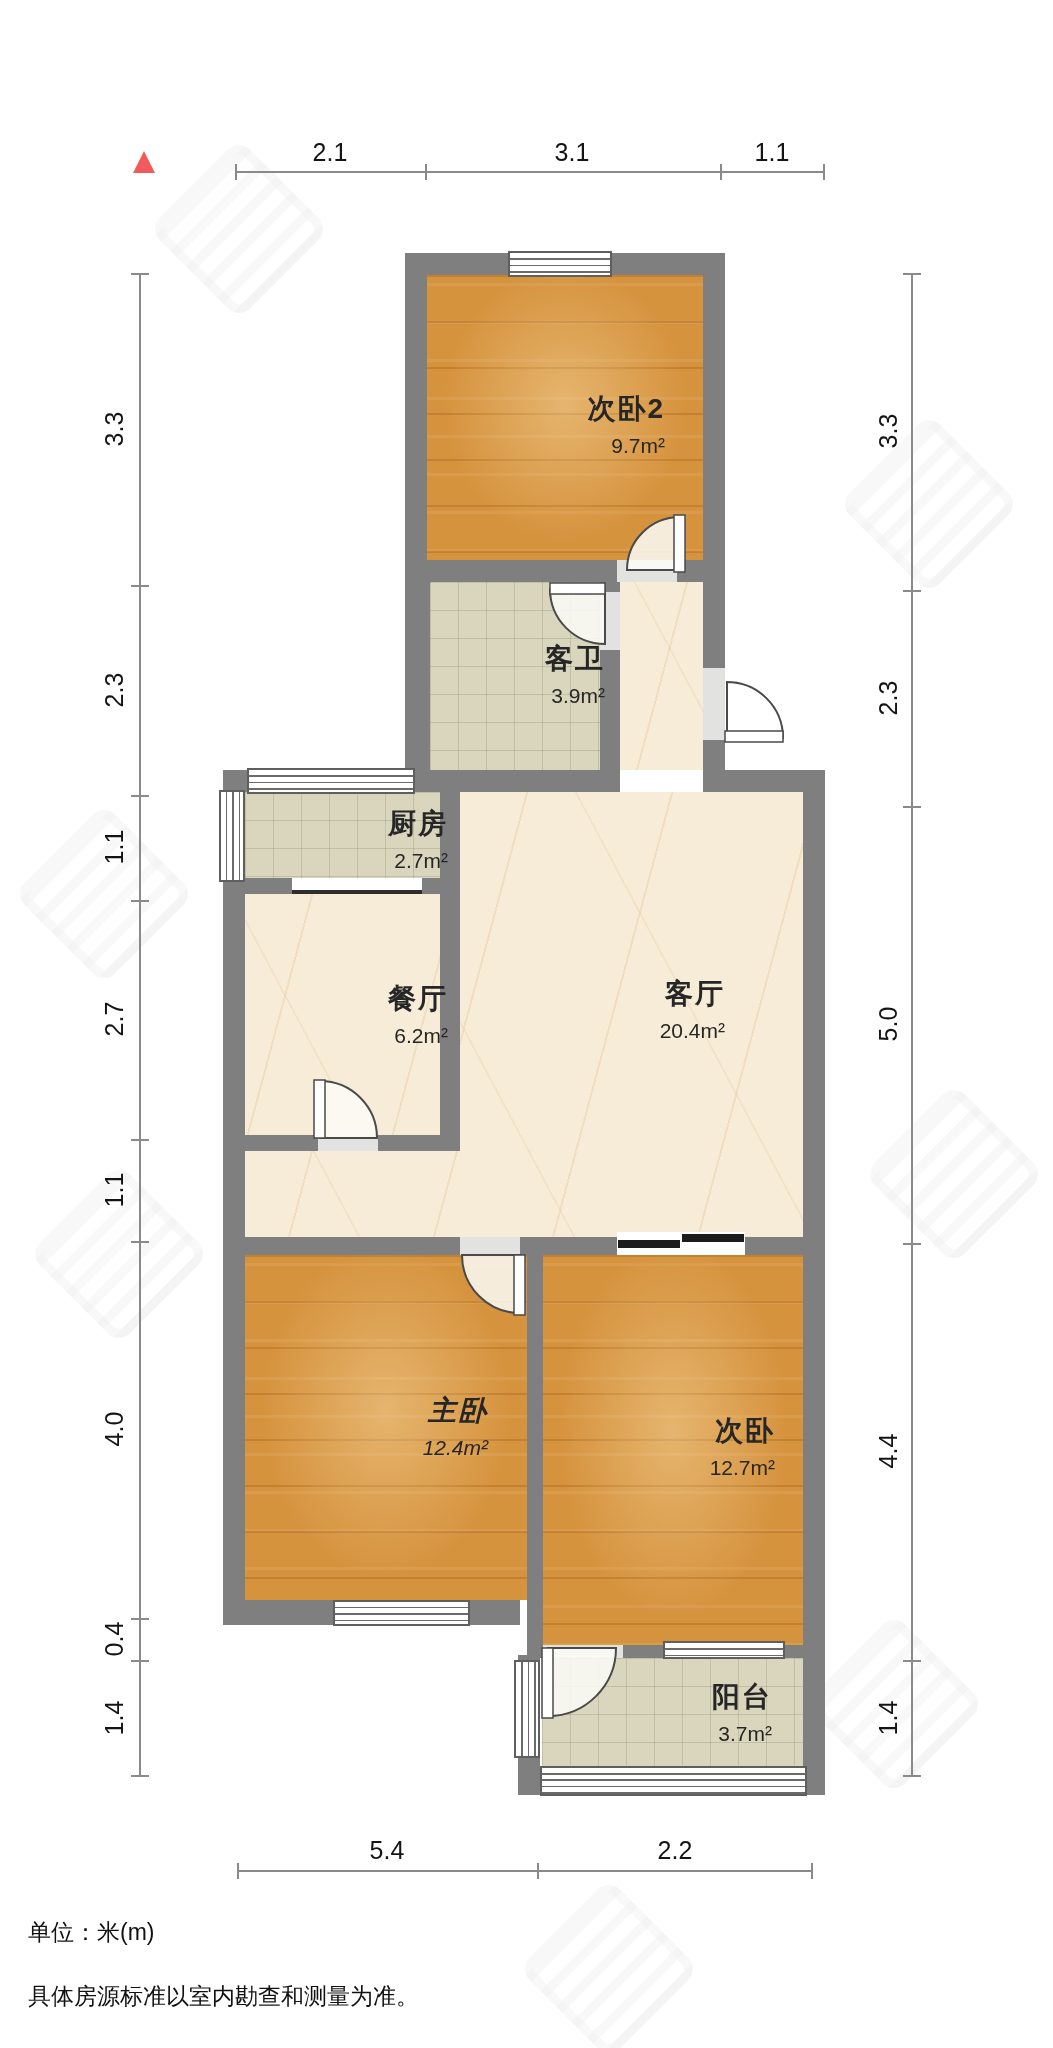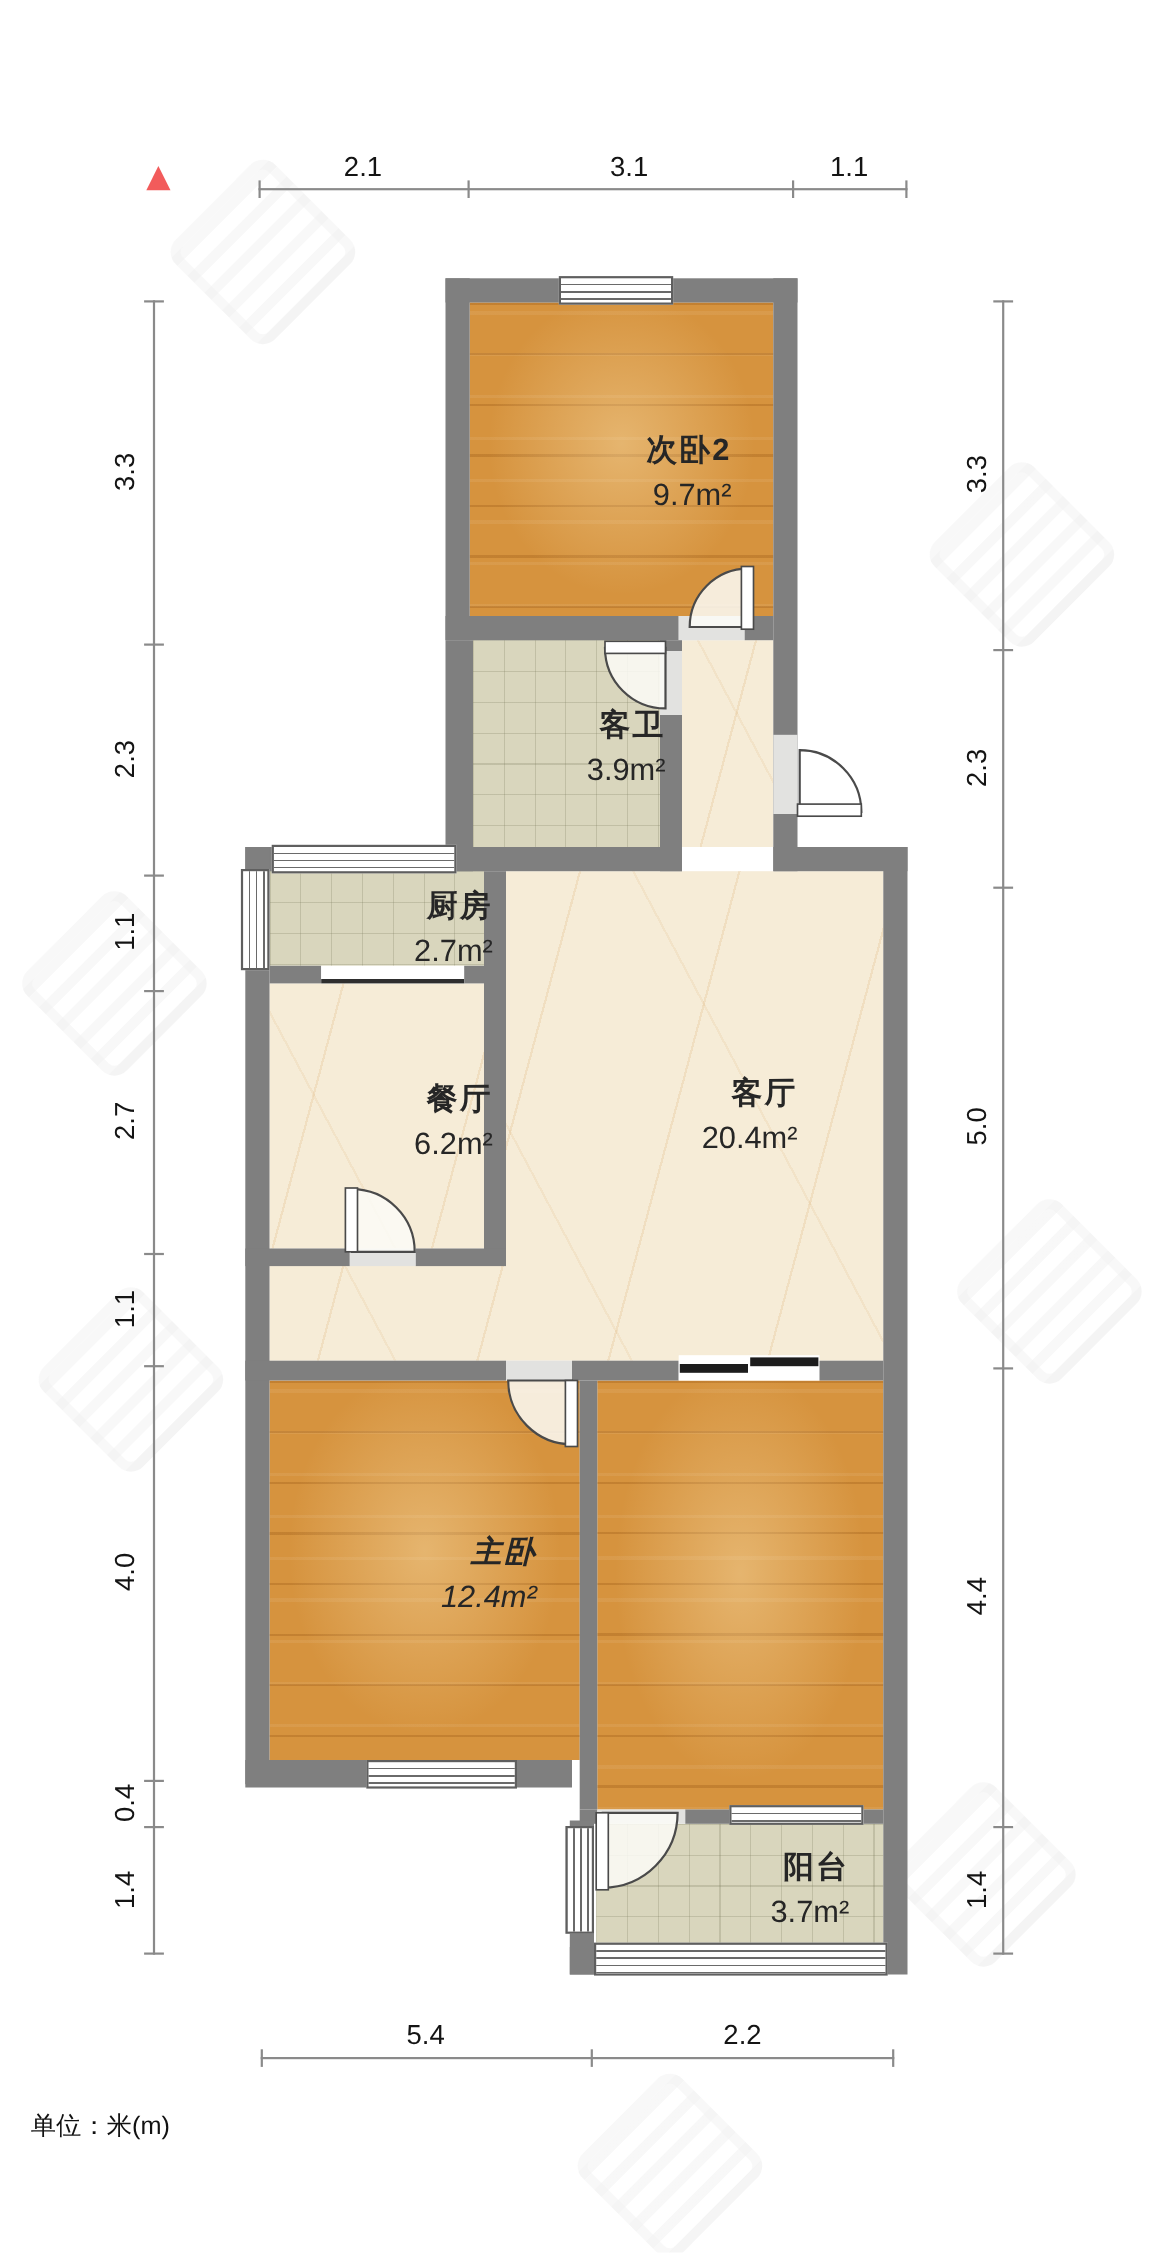--- a/index.html
+++ b/index.html
@@ -20,21 +20,21 @@
     background-image:
       repeating-linear-gradient(105deg, rgba(0,0,0,0) 0 64px, rgba(214,160,90,.18) 64px 66px, rgba(0,0,0,0) 66px 140px),
       repeating-linear-gradient(62deg, rgba(0,0,0,0) 0 100px, rgba(214,160,90,.12) 100px 102px, rgba(0,0,0,0) 102px 210px);}
   .wall{background:#7f7f7f;}
   .thresh{background:#e2e2e0;}
   .win{background:#fff;border:2px solid #5f5f5f;box-sizing:border-box;}
   .win-h{background-image:repeating-linear-gradient(180deg, rgba(0,0,0,0) 0 5px, #6a6a6a 5px 6.5px);}
   .win-v{background-image:repeating-linear-gradient(90deg, rgba(0,0,0,0) 0 5px, #6a6a6a 5px 6.5px);}
   .room-label{position:absolute;width:200px;text-align:right;color:#262626;}
   .room-label .nm{font-size:28px;font-weight:600;letter-spacing:2px;}
-  .room-label .ar{font-size:28px;font-weight:500;margin-top:6px;}
+  .room-label .ar{font-size:21px;font-weight:500;margin-top:6px;}
   .dim-text{position:absolute;width:70px;height:28px;text-align:center;font-size:25px;color:#141414;}
   .dim-text.rot{transform:rotate(-90deg);}
   .dim-line{background:#8a8a8a;}
   .footer{position:absolute;left:28px;color:#111;font-size:23px;line-height:32px;white-space:nowrap;}
   .compass{width:0;height:0;border-left:11px solid transparent;border-right:11px solid transparent;
            border-bottom:22px solid #f25b5b;}
   .wm{position:absolute;width:110px;height:110px;border:9px solid rgba(175,175,175,.45);border-radius:16px;
       transform:rotate(45deg);opacity:.18;
       background:repeating-linear-gradient(90deg, rgba(175,175,175,.5) 0 9px, rgba(0,0,0,0) 9px 22px);}
 </style>
@@ -150,20 +150,24 @@
     <div class="ar">6.2m²</div>
   </div>
   <div class="room-label" style="left:525px;top:975px;">
     <div class="nm">客厅</div>
     <div class="ar">20.4m²</div>
   </div>
   <div class="room-label" style="left:288px;top:1392px;font-style:italic;">
     <div class="nm">主卧</div>
     <div class="ar">12.4m²</div>
   </div>
+  <div class="room-label" style="left:575px;top:1412px;">
+    <div class="nm">次卧</div>
+    <div class="ar">12.7m²</div>
+  </div>
   <div class="room-label" style="left:572px;top:1678px;">
     <div class="nm">阳台</div>
     <div class="ar">3.7m²</div>
   </div>
 
   <div class="abs dim-line" style="left:235px;top:171px;width:590px;height:2px;"></div>
   <div class="abs dim-line" style="left:235px;top:164px;width:2px;height:16px;"></div>
   <div class="abs dim-line" style="left:425px;top:164px;width:2px;height:16px;"></div>
   <div class="abs dim-line" style="left:720px;top:164px;width:2px;height:16px;"></div>
   <div class="abs dim-line" style="left:823px;top:164px;width:2px;height:16px;"></div>
@@ -204,14 +208,15 @@
   <div class="abs dim-line" style="left:903px;top:1243px;width:18px;height:2px;"></div>
   <div class="abs dim-line" style="left:903px;top:1660px;width:18px;height:2px;"></div>
   <div class="abs dim-line" style="left:903px;top:1775px;width:18px;height:2px;"></div>
   <div class="dim-text rot" style="left:853px;top:417px;">3.3</div>
   <div class="dim-text rot" style="left:853px;top:684px;">2.3</div>
   <div class="dim-text rot" style="left:853px;top:1010px;">5.0</div>
   <div class="dim-text rot" style="left:853px;top:1437px;">4.4</div>
   <div class="dim-text rot" style="left:853px;top:1704px;">1.4</div>
 
   <div class="footer" style="top:1916px;">单位：米(m)</div>
+  <div class="footer" style="top:1980px;">具体房源标准以室内勘查和测量为准。</div>
 
 </div>
 
 </body></html>

